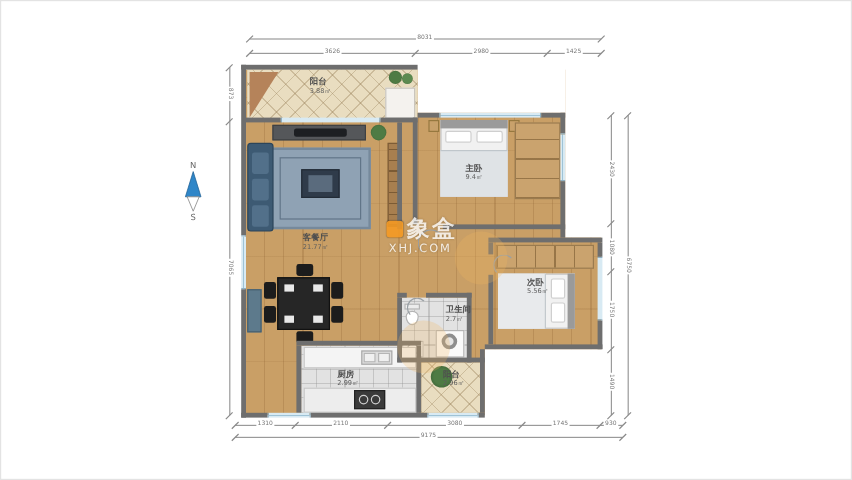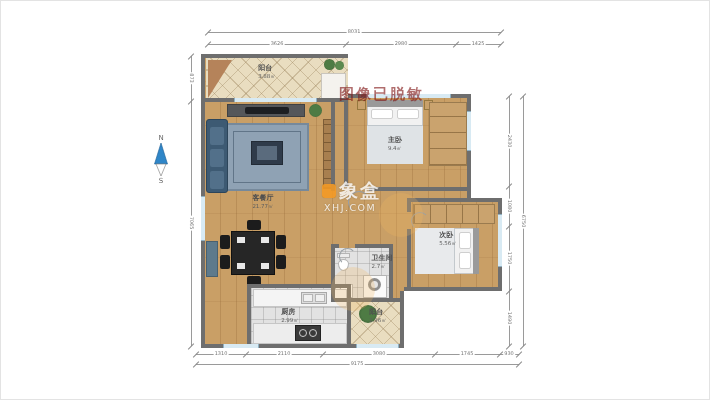--- a/index.html
+++ b/index.html
@@ -192,21 +192,20 @@
     <span>厨房</span>
     <span class="area">2.99㎡</span>
   </div>
   <div class="room-label" style="left:377px;top:315px">
     <span>阳台</span>
     <span class="area">2.96㎡</span>
   </div>
 
   <div class="wm-circle" style="left:378px;top:192px;width:44px;height:44px"></div>
   <div class="wm-circle" style="left:330px;top:266px;width:44px;height:44px"></div>
-  <div id="privacy-text" style="left:338px;top:84px">图像已脱敏</div>
   <div id="brand" style="left:321px;top:183px">
     <div class="logo"></div>
     <div class="name">象盒</div>
     <div class="site">XHJ.COM</div>
   </div>
 
   <div id="compass">
     <span class="nstxt">N</span>
     <svg width="22" height="36" viewBox="0 0 22 36">
       <polygon points="11,1 17.5,22 4.5,22" fill="#2f86c8" stroke="#1c5e93" stroke-width="0.6"></polygon>

